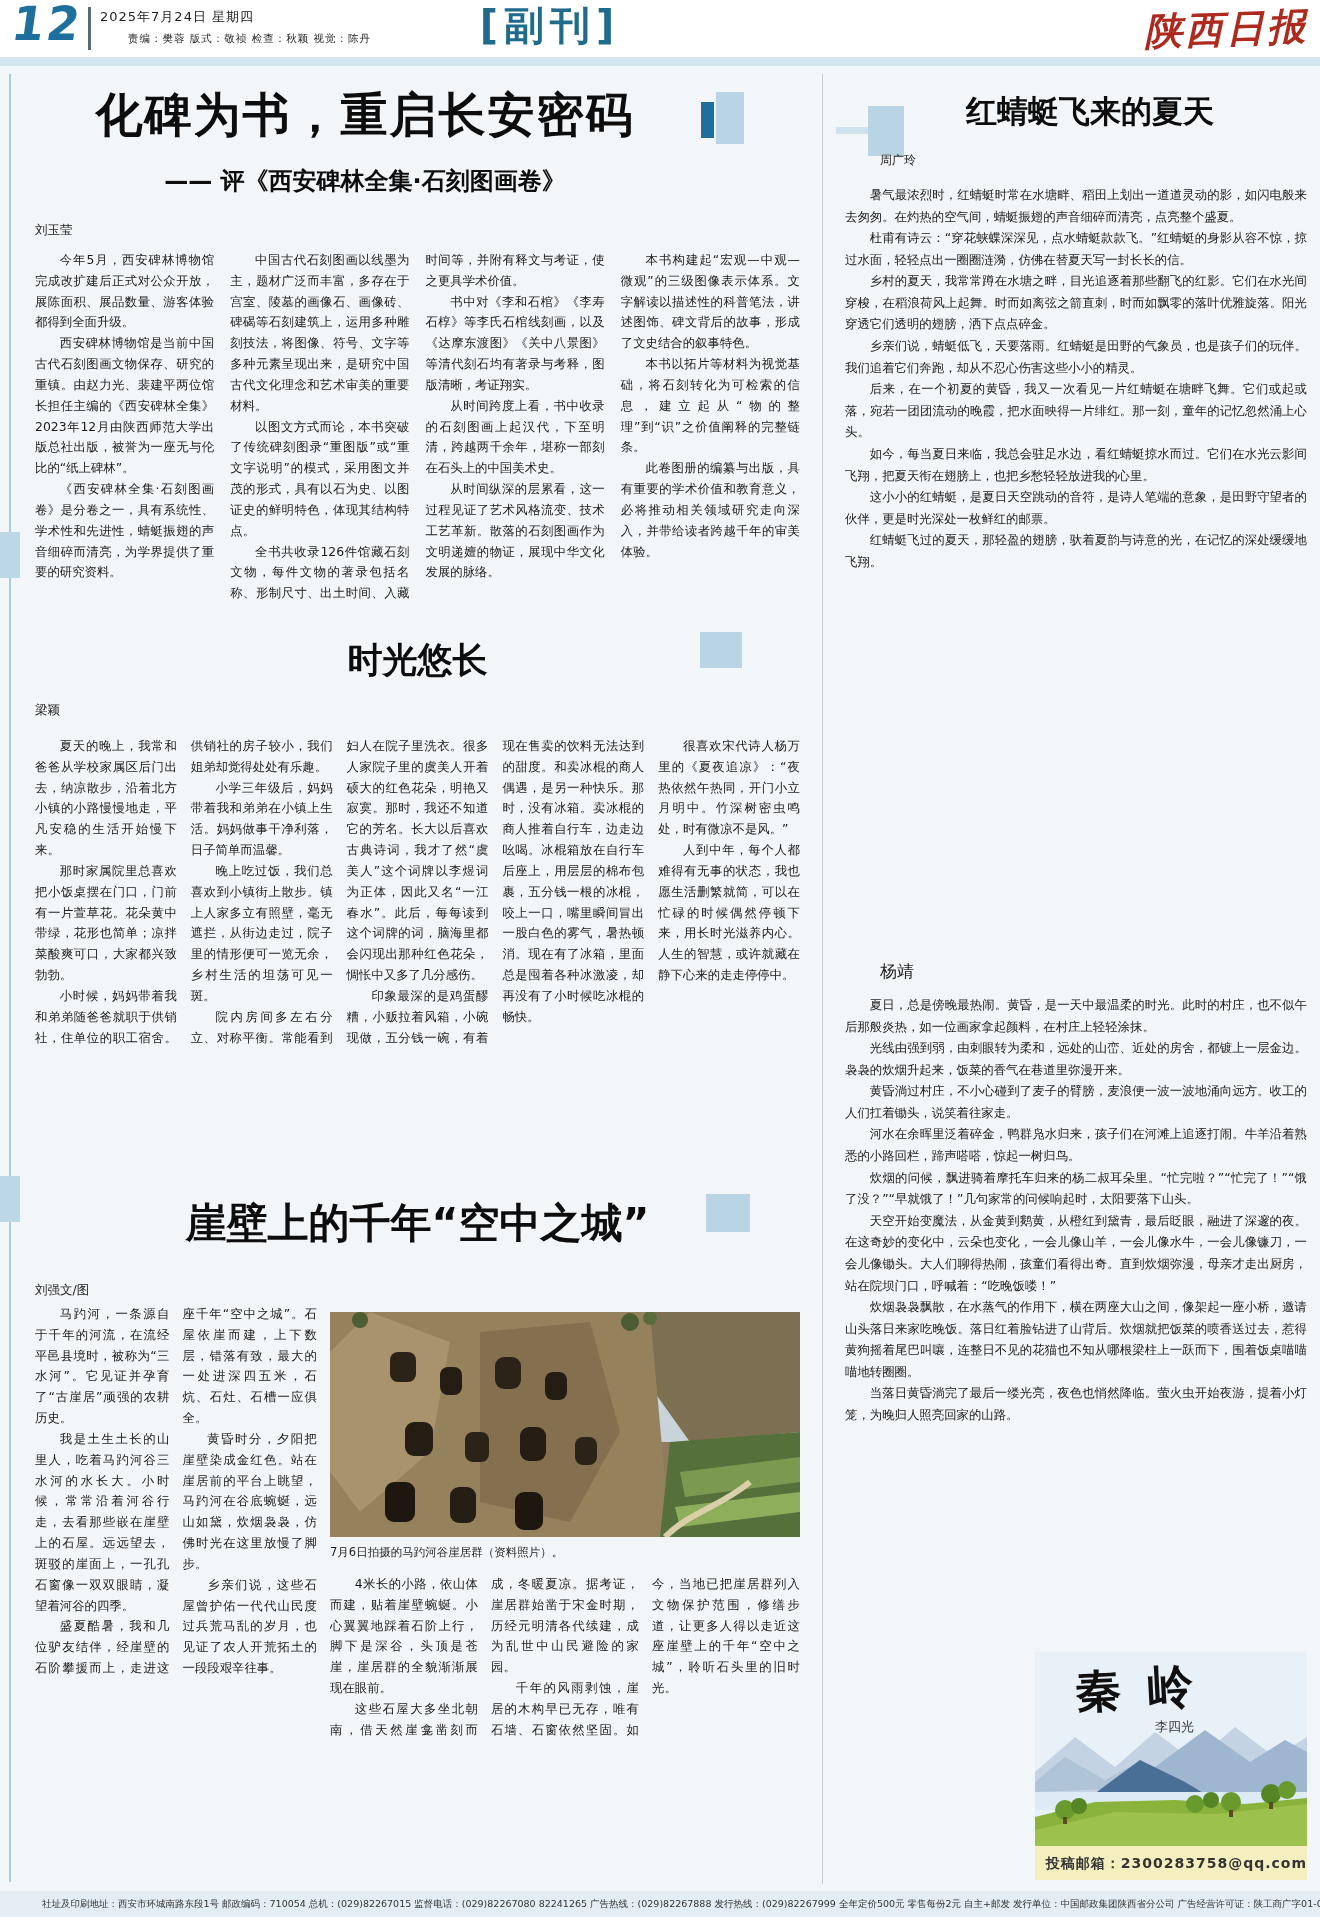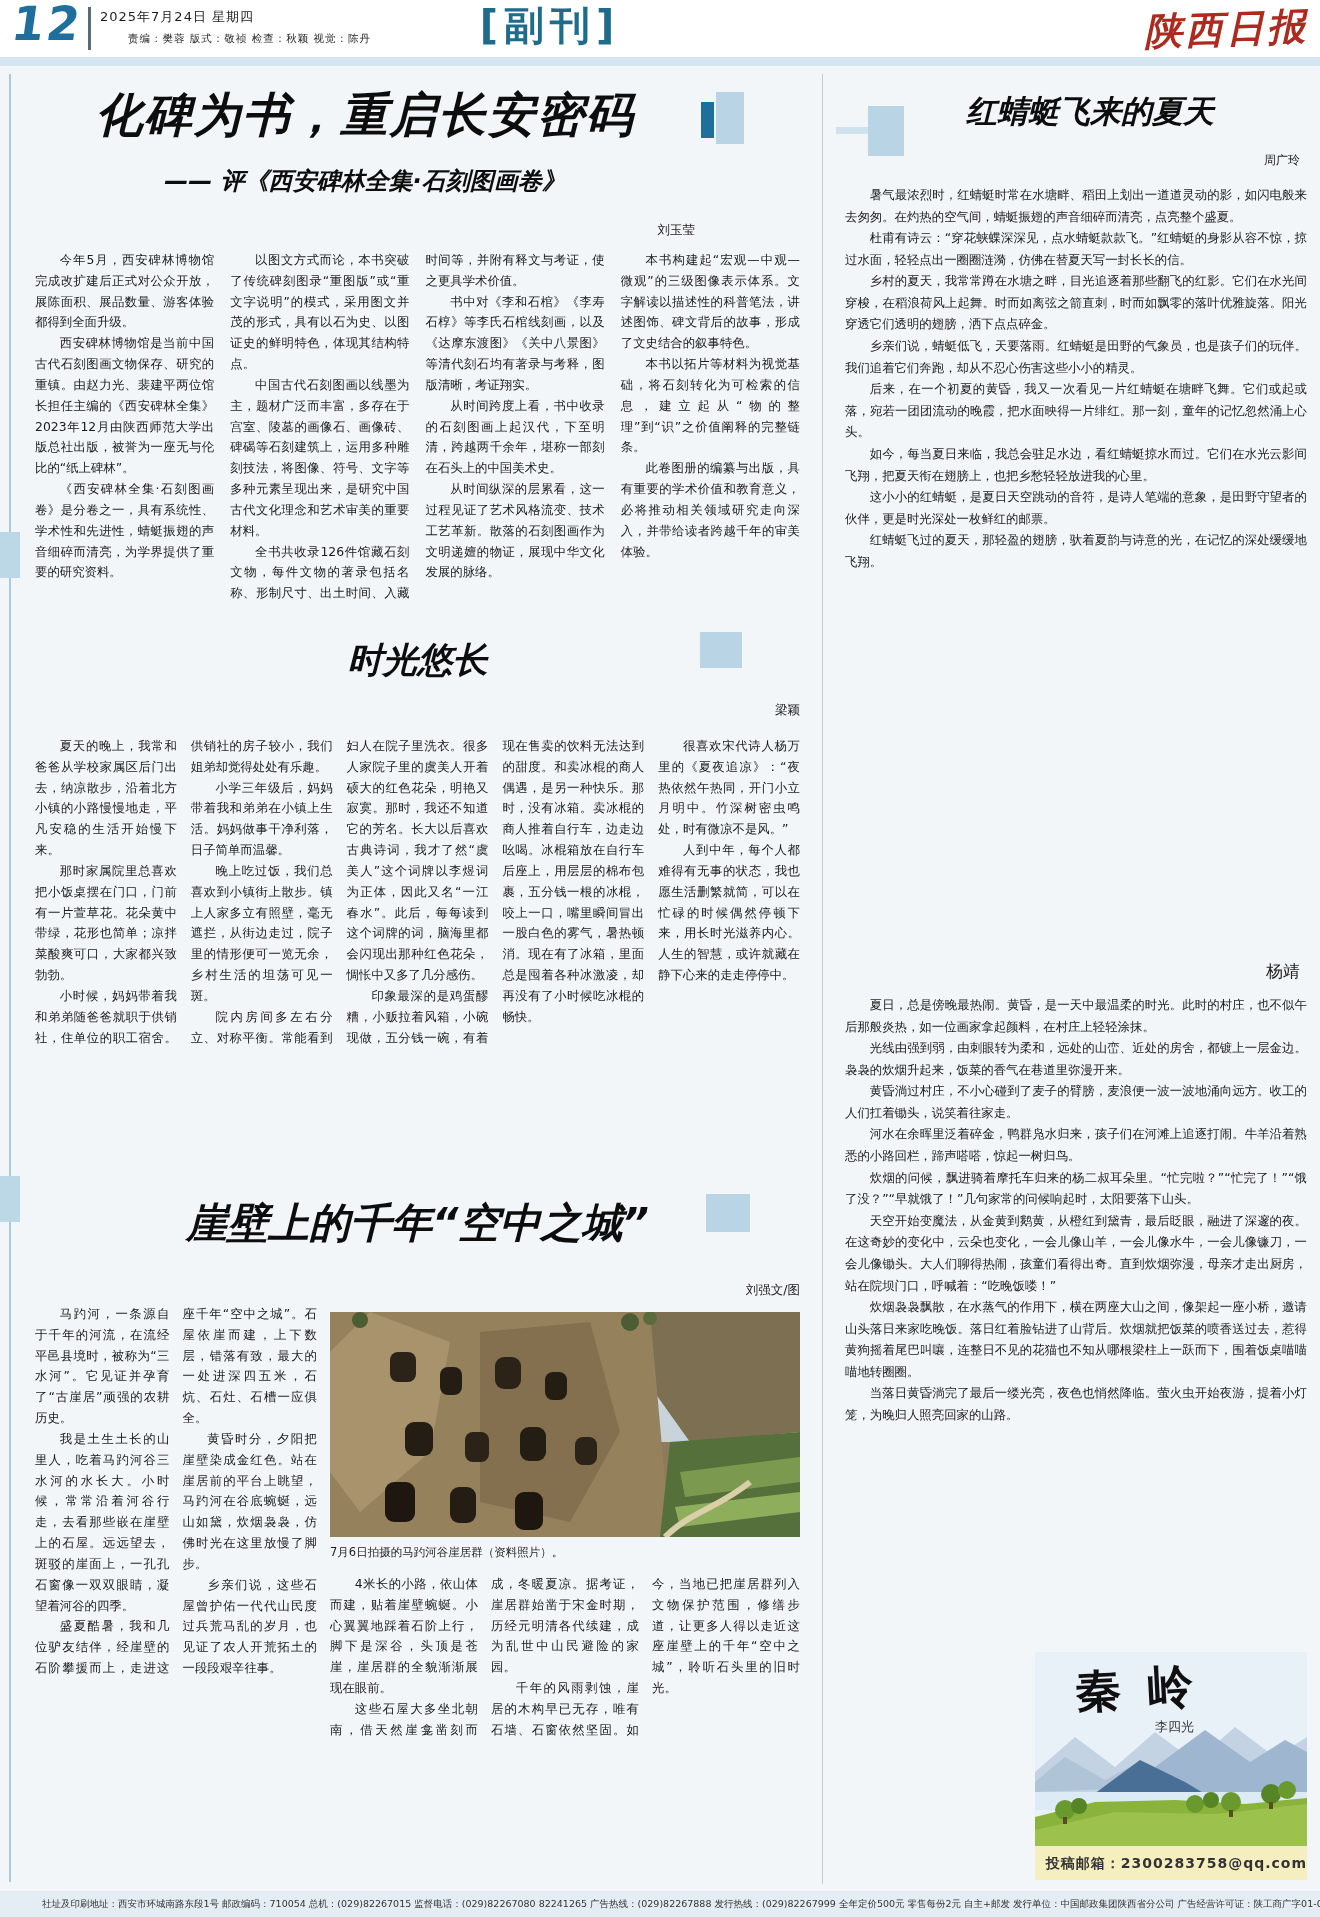--- a/index.html
+++ b/index.html
@@ -17,22 +17,22 @@
   #band{left:0;top:57px;width:1320px;height:9px;background:#d2e5f0;}
   
   #left-rail{left:9px;top:74px;width:2px;height:1808px;background:#aacbdd;}
   .rail-sq{width:20px;height:46px;background:#bcd7e6;}
   #v-divider{left:822px;top:74px;width:1px;height:1810px;background:#c2ccd4;}
   
   .tab-light{background:#b9d4e4;}
   .tab-dark{background:#1f6f9c;}
   .tab-line{background:#cfe3ef;}
   
-  .title{font-weight:900;color:#0d0d0d;text-align:center;line-height:1.15;font-style:italic;}
-  .byline{text-align:right;font-size:12.5px;color:#222;}
+  .title{font-weight:900;color:#0d0d0d;text-align:center;line-height:1.15;}
+  .byline{text-align:left;font-size:12.5px;color:#222;}
   .body-block{font-size:12.4px;line-height:1.68;color:#1a1a1a;overflow:hidden;}
   .body-block p, .para{margin:0;text-indent:2em;text-align:justify;}
   .cols4{column-count:4;column-gap:16px;}
   .cols5{column-count:5;column-gap:14px;}
   .cols3{column-count:3;column-gap:13px;}
   .cols2{column-count:2;column-gap:13px;}
   .single{column-count:1;}
   #caption{font-size:11.5px;color:#1e1e1e;}
   
   #qinling{left:1035px;top:1652px;width:272px;height:228px;background:#e9f1f8;overflow:hidden;}
@@ -65,22 +65,22 @@
 
   <div class="abs title" style="left:35px;top:88px;width:660px;font-size:47px;letter-spacing:2px;">化碑为书，重启长安密码</div>
   <div class="abs tab-dark" style="left:701px;top:102px;width:13px;height:36px;"></div>
   <div class="abs tab-light" style="left:716px;top:92px;width:28px;height:52px;"></div>
   <div class="abs byline" style="left:35px;top:222px;width:660px;">刘玉莹</div>
   <div class="abs title" style="left:35px;top:168px;width:660px;font-size:24px;font-weight:700;">——  评《西安碑林全集·石刻图画卷》</div>
   <div class="abs body-block cols4" style="left:35px;top:250px;width:765px;height:356px;">
       <p class="para">今年5月，西安碑林博物馆完成改扩建后正式对公众开放，展陈面积、展品数量、游客体验都得到全面升级。</p>
       <p class="para">西安碑林博物馆是当前中国古代石刻图画文物保存、研究的重镇。由赵力光、裴建平两位馆长担任主编的《西安碑林全集》2023年12月由陕西师范大学出版总社出版，被誉为一座无与伦比的“纸上碑林”。</p>
       <p class="para">《西安碑林全集·石刻图画卷》是分卷之一，具有系统性、学术性和先进性，蜻蜓振翅的声音细碎而清亮，为学界提供了重要的研究资料。</p>
+      <p class="para">中国古代石刻图画以线墨为主，题材广泛而丰富，多存在于宫室、陵墓的画像石、画像砖、碑碣等石刻建筑上，运用多种雕刻技法，将图像、符号、文字等多种元素呈现出来，是研究中国古代文化理念和艺术审美的重要材料。</p>
       <p class="para">以图文方式而论，本书突破了传统碑刻图录“重图版”或“重文字说明”的模式，采用图文并茂的形式，具有以石为史、以图证史的鲜明特色，体现其结构特点。</p>
-      <p class="para">中国古代石刻图画以线墨为主，题材广泛而丰富，多存在于宫室、陵墓的画像石、画像砖、碑碣等石刻建筑上，运用多种雕刻技法，将图像、符号、文字等多种元素呈现出来，是研究中国古代文化理念和艺术审美的重要材料。</p>
       <p class="para">全书共收录126件馆藏石刻文物，每件文物的著录包括名称、形制尺寸、出土时间、入藏时间等，并附有释文与考证，使之更具学术价值。</p>
       <p class="para">书中对《李和石棺》《李寿石椁》等李氏石棺线刻画，以及《达摩东渡图》《关中八景图》等清代刻石均有著录与考释，图版清晰，考证翔实。</p>
       <p class="para">从时间跨度上看，书中收录的石刻图画上起汉代，下至明清，跨越两千余年，堪称一部刻在石头上的中国美术史。</p>
       <p class="para">从时间纵深的层累看，这一过程见证了艺术风格流变、技术工艺革新。散落的石刻图画作为文明递嬗的物证，展现中华文化发展的脉络。</p>
       <p class="para">本书构建起“宏观—中观—微观”的三级图像表示体系。文字解读以描述性的科普笔法，讲述图饰、碑文背后的故事，形成了文史结合的叙事特色。</p>
       <p class="para">本书以拓片等材料为视觉基础，将石刻转化为可检索的信息，建立起从“物的整理”到“识”之价值阐释的完整链条。</p>
       <p class="para">此卷图册的编纂与出版，具有重要的学术价值和教育意义，必将推动相关领域研究走向深入，并带给读者跨越千年的审美体验。</p>
     </div>
 
   <div class="abs title" style="left:35px;top:640px;width:765px;font-size:35px;">时光悠长</div>

